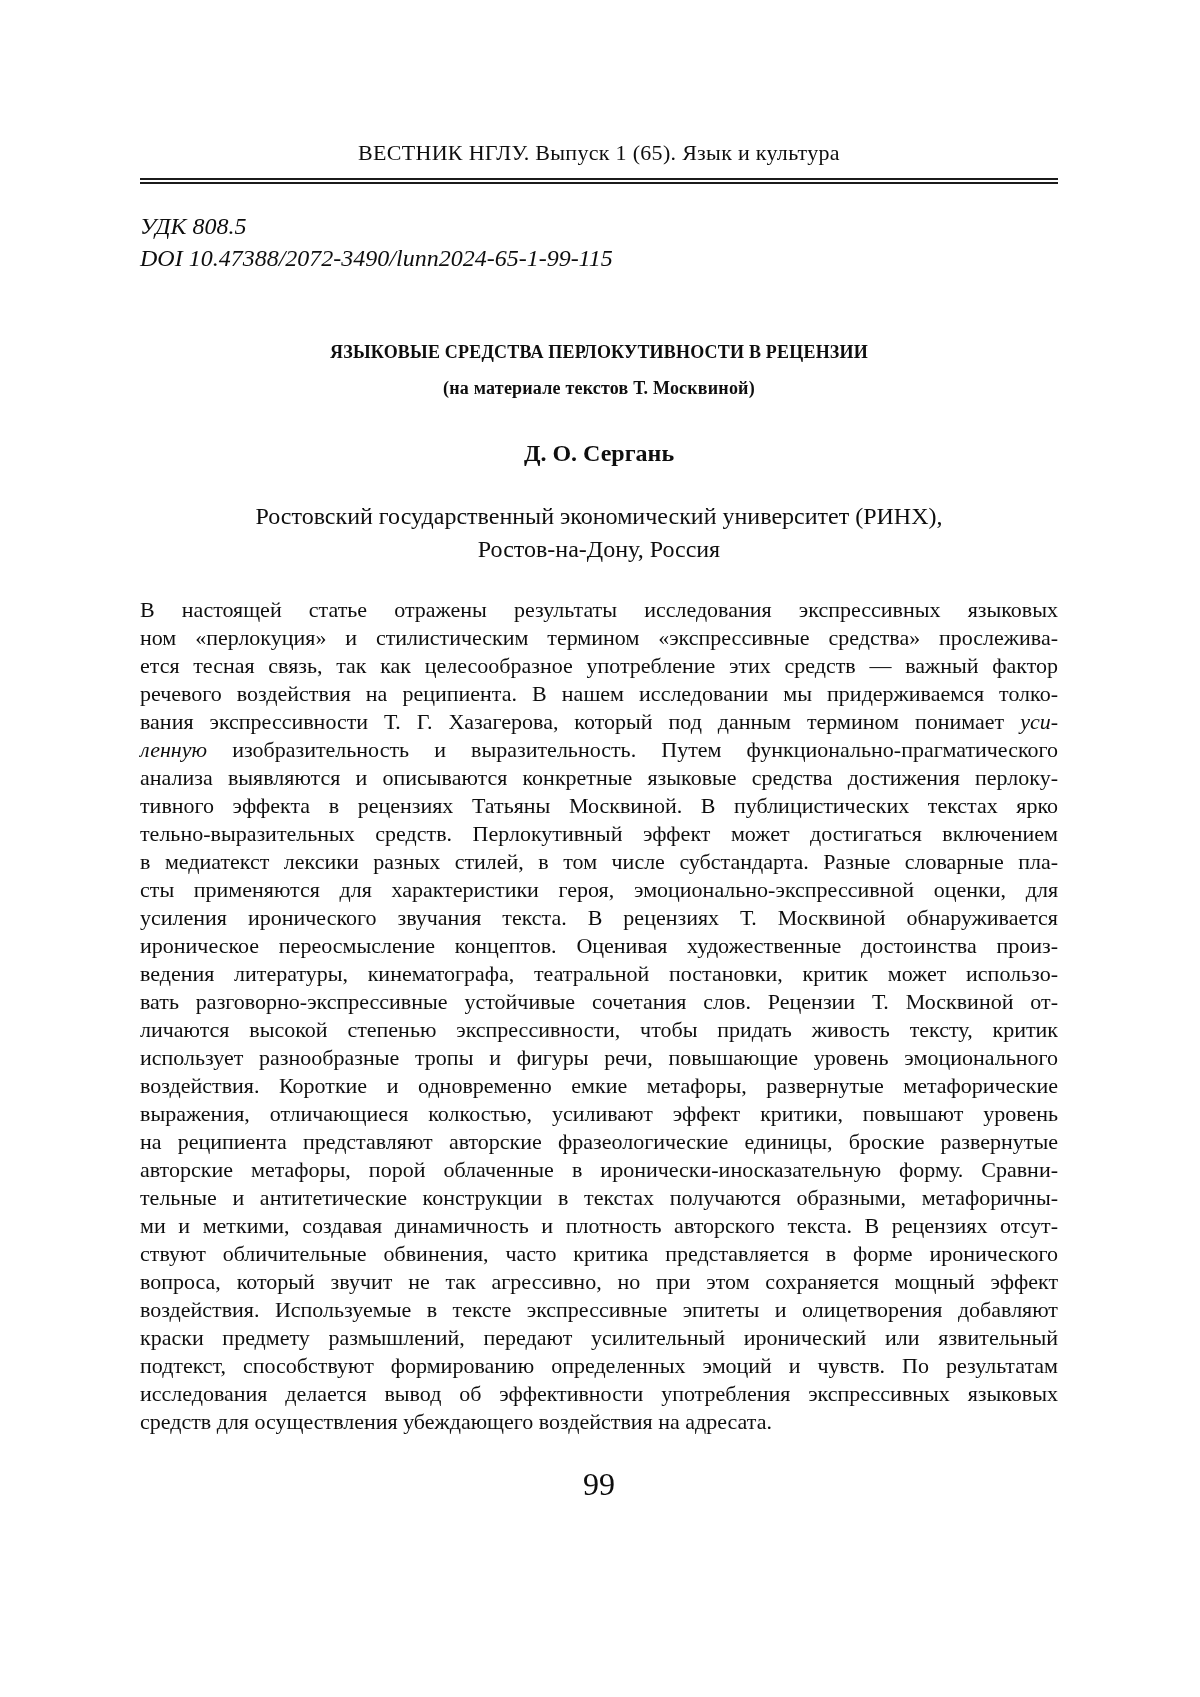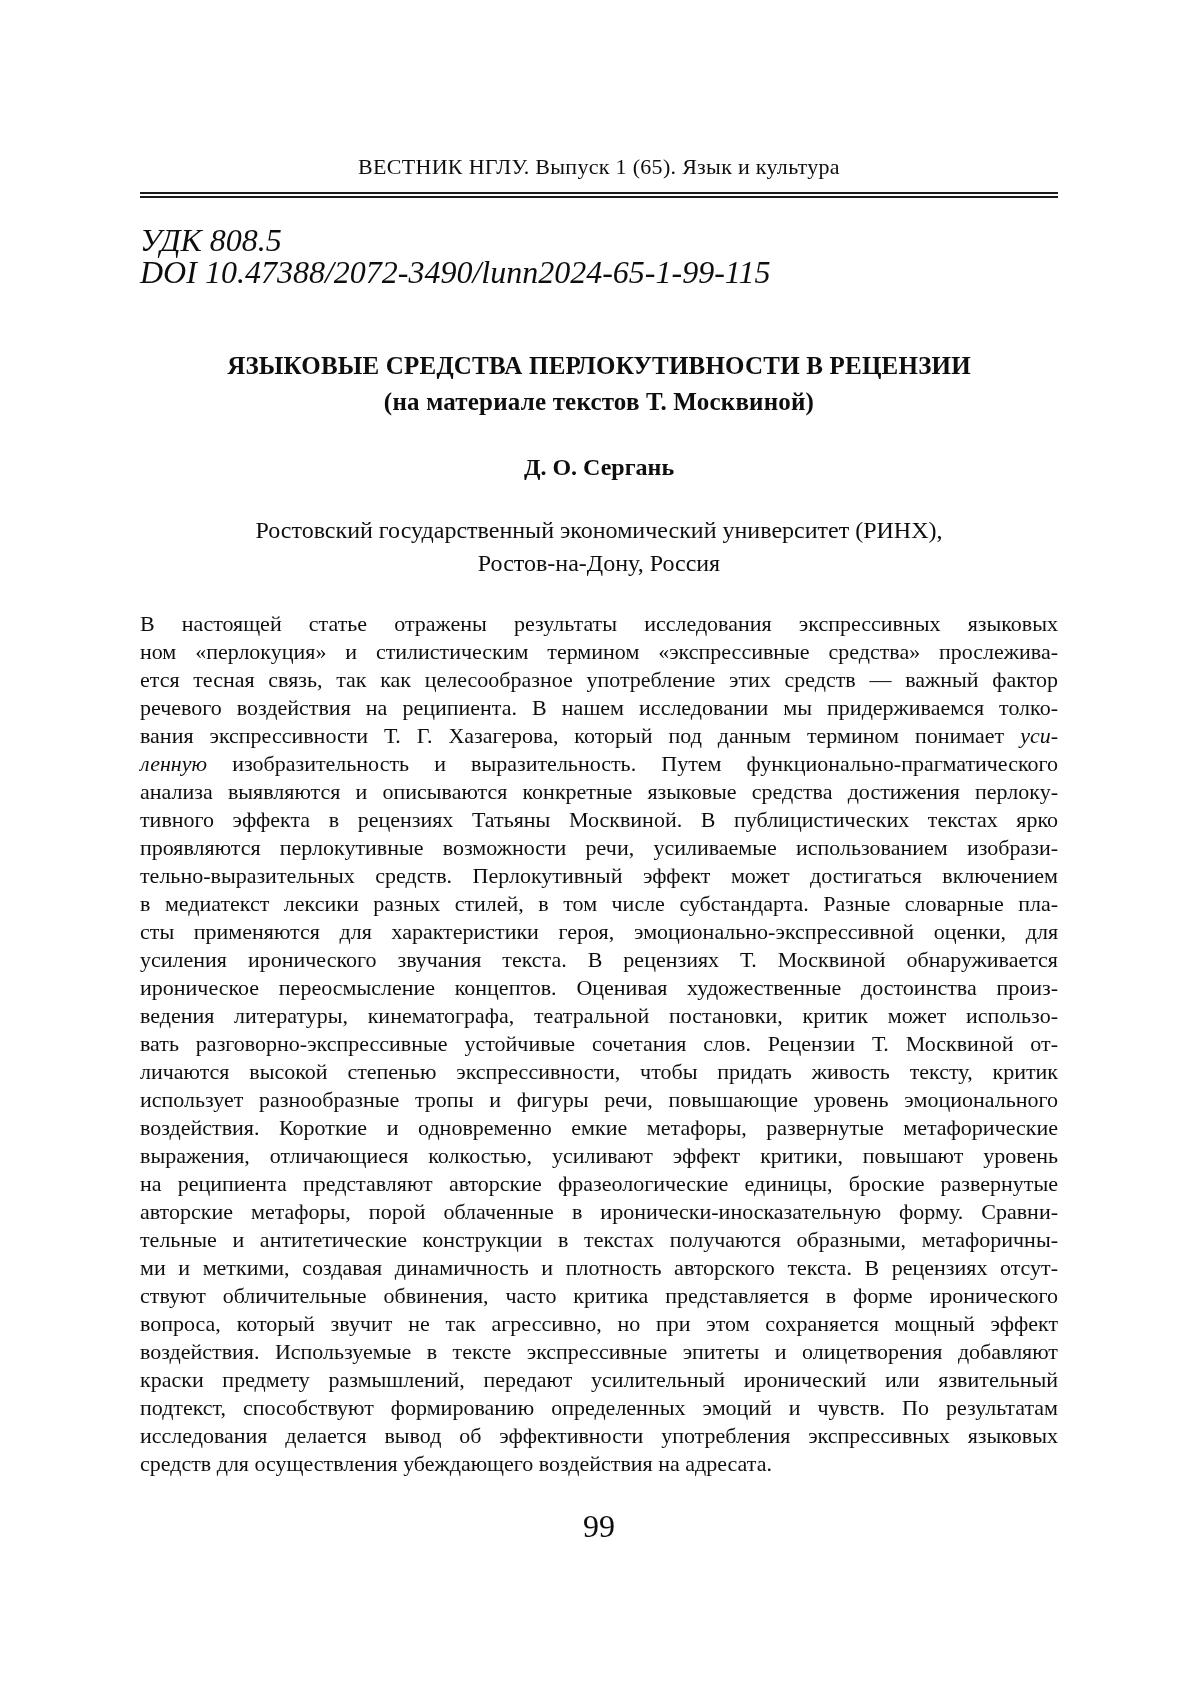--- a/index.html
+++ b/index.html
@@ -8,45 +8,45 @@
     width: 1200px;
     height: 1697px;
     background: #ffffff;
     font-family: "Liberation Serif", "DejaVu Serif", serif;
     color: #0e0e0e;
     overflow: hidden;
   }
   .content {
     position: absolute;
     left: 140px;
-    top: 14px;
+    top: 0;
     width: 918px;
   }
   .running-header {
     margin-top: 140px;
     font-size: 22px;
     line-height: 26px;
     text-align: center;
     letter-spacing: 0.3px;
   }
   .double-rule {
     margin-top: 12px;
     height: 2px;
     border-top: 2px solid #1b1b1b;
     border-bottom: 2px solid #1b1b1b;
   }
   .udc-block {
     margin-top: 26px;
     font-style: italic;
-    font-size: 32px;
+    font-size: 24px;
     line-height: 32px;
   }
   .article-title {
     margin: 60px 0 0 0;
-    font-size: 25px;
+    font-size: 18px;
     font-weight: bold;
     line-height: 36px;
     text-align: center;
     letter-spacing: 0.2px;
   }
   .author {
     margin-top: 32px;
     font-size: 24px;
     font-weight: bold;
     line-height: 30px;
@@ -107,21 +107,20 @@
 
     <div class="abstract">
         <div class="abs-line">В настоящей статье отражены результаты исследования экспрессивных языковых</div>
         <div class="abs-line">ном «перлокуция» и стилистическим термином «экспрессивные средства» прослежива-</div>
         <div class="abs-line">ется тесная связь, так как целесообразное употребление этих средств — важный фактор</div>
         <div class="abs-line">речевого воздействия на реципиента. В нашем исследовании мы придерживаемся толко-</div>
         <div class="abs-line">вания экспрессивности Т. Г. Хазагерова, который под данным термином понимает <i>уси-</i></div>
         <div class="abs-line"><i>ленную</i> изобразительность и выразительность. Путем функционально-прагматического</div>
         <div class="abs-line">анализа выявляются и описываются конкретные языковые средства достижения перлоку-</div>
         <div class="abs-line">тивного эффекта в рецензиях Татьяны Москвиной. В публицистических текстах ярко</div>
-        <div class="abs-line">проявляются перлокутивные возможности речи, усиливаемые использованием изобрази-</div>
         <div class="abs-line">тельно-выразительных средств. Перлокутивный эффект может достигаться включением</div>
         <div class="abs-line">в медиатекст лексики разных стилей, в том числе субстандарта. Разные словарные пла-</div>
         <div class="abs-line">сты применяются для характеристики героя, эмоционально-экспрессивной оценки, для</div>
         <div class="abs-line">усиления иронического звучания текста. В рецензиях Т. Москвиной обнаруживается</div>
         <div class="abs-line">ироническое переосмысление концептов. Оценивая художественные достоинства произ-</div>
         <div class="abs-line">ведения литературы, кинематографа, театральной постановки, критик может использо-</div>
         <div class="abs-line">вать разговорно-экспрессивные устойчивые сочетания слов. Рецензии Т. Москвиной от-</div>
         <div class="abs-line">личаются высокой степенью экспрессивности, чтобы придать живость тексту, критик</div>
         <div class="abs-line">использует разнообразные тропы и фигуры речи, повышающие уровень эмоционального</div>
         <div class="abs-line">воздействия. Короткие и одновременно емкие метафоры, развернутые метафорические</div>

